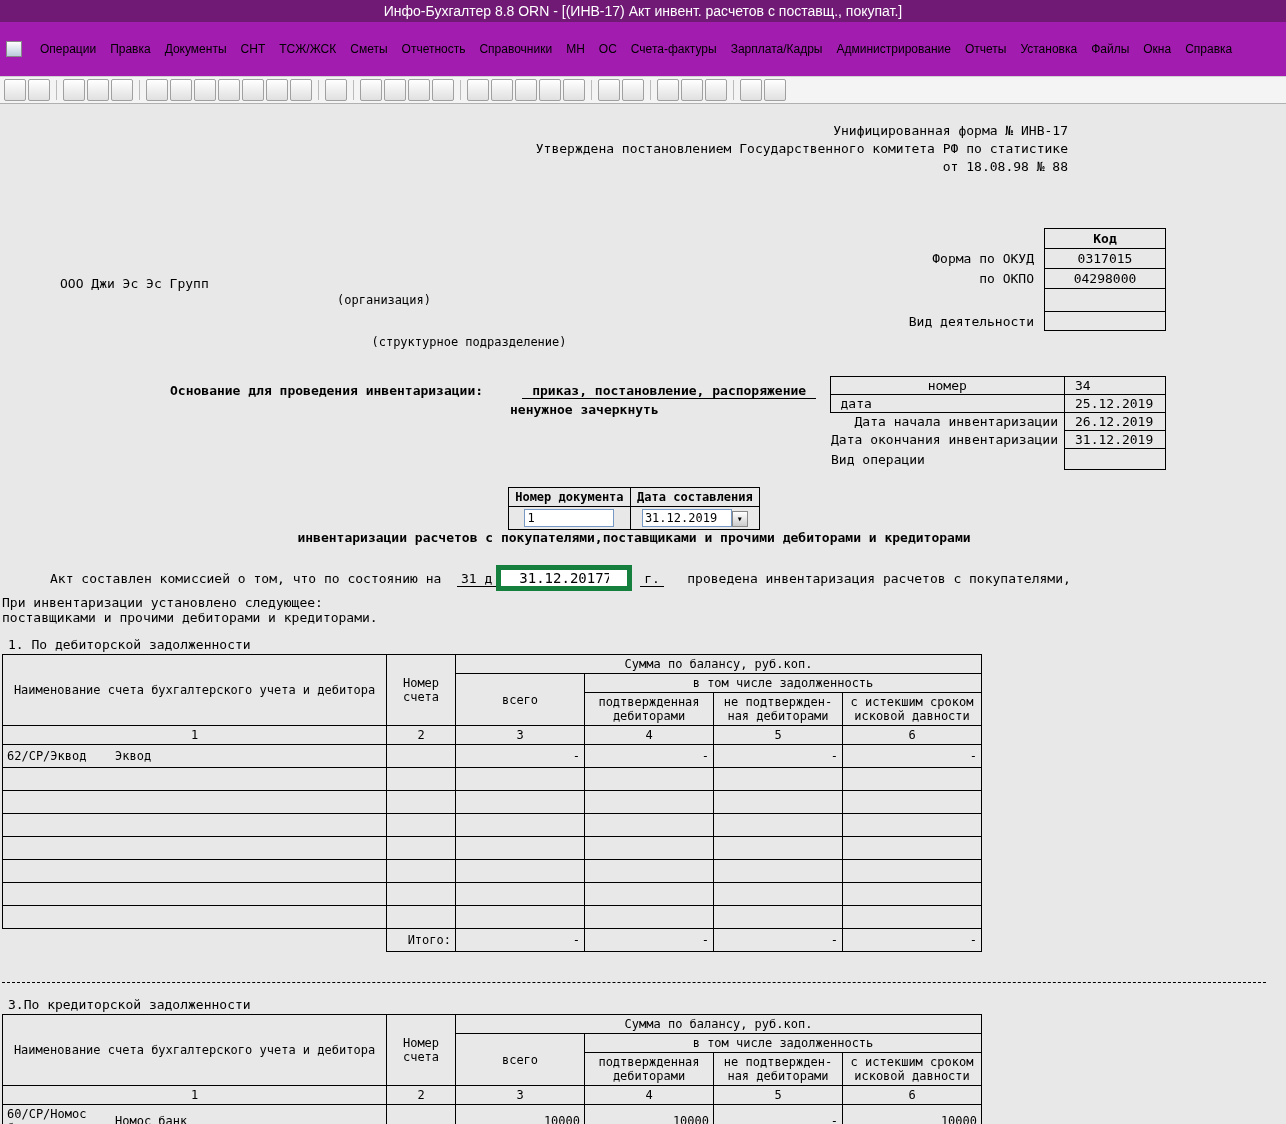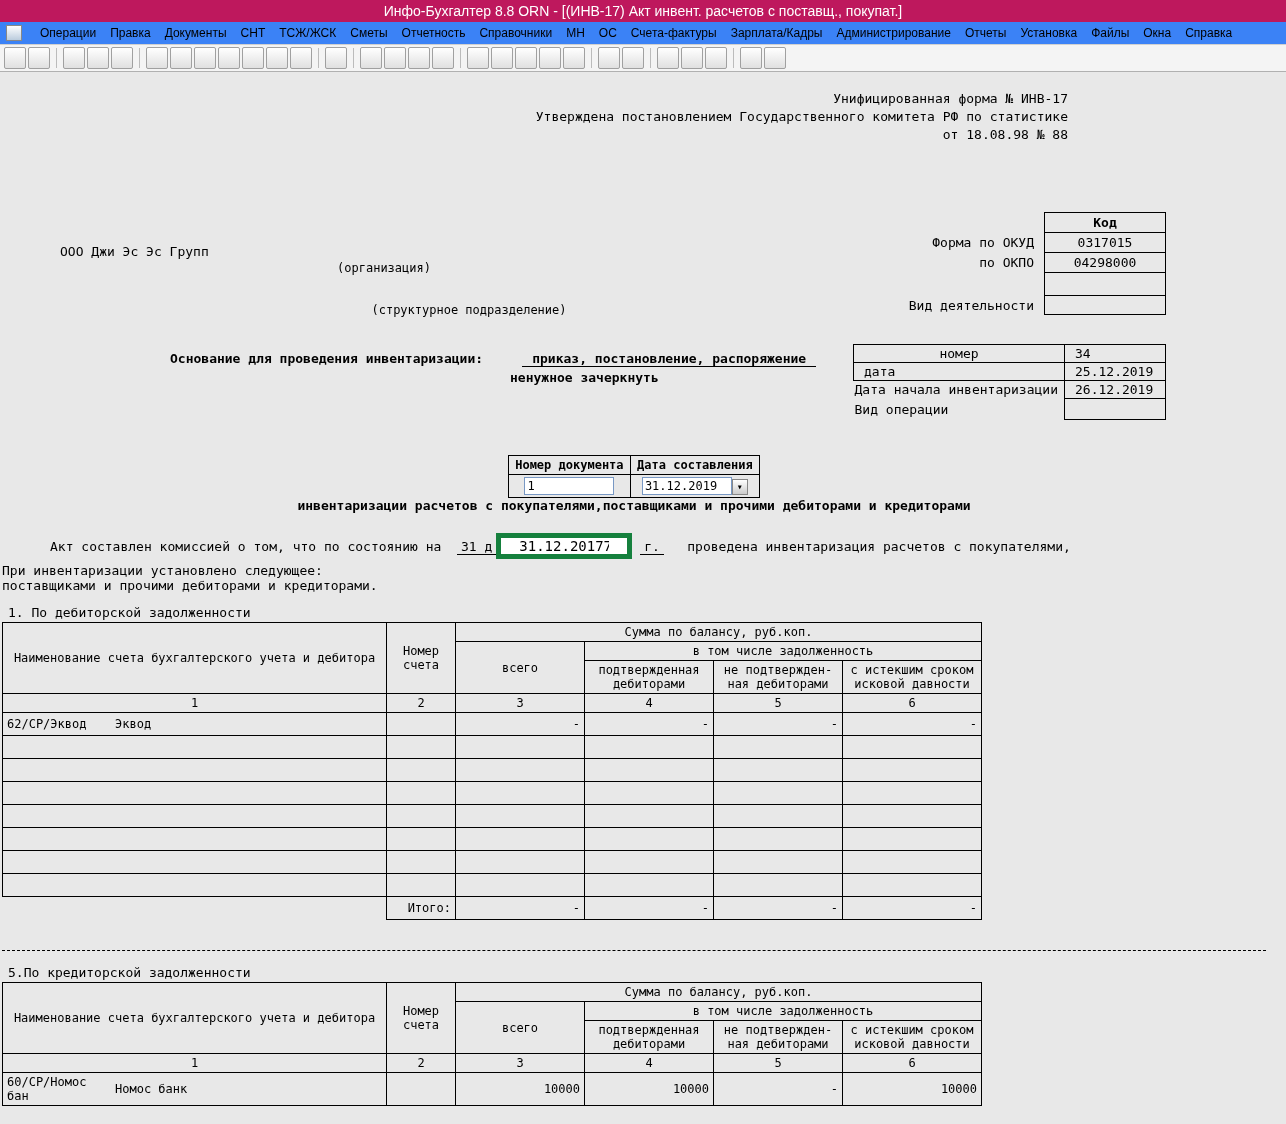--- a/index.html
+++ b/index.html
@@ -1,26 +1,26 @@
 <!DOCTYPE html>
 <html><head>
 <meta charset="utf-8">
 <style>
   html,body{margin:0;padding:0;font-family:"Lucida Console",Consolas,monospace;font-size:13px;color:#000;background:#e8e8e8;}
-  .titlebar{background:#be185d;color:#fff;height:22px;line-height:22px;text-align:center;font-family:sans-serif;font-size:14px;position:relative;}
-  .menubar{background:#3b82f6;border-bottom:1px solid #d0d0d0;display:flex;align-items:center;height:22px;padding:0 6px;gap:14px;font-family:"Segoe UI",sans-serif;font-size:12px;}
+  .titlebar{background:#701a75;color:#fff;height:22px;line-height:22px;text-align:center;font-family:sans-serif;font-size:14px;position:relative;}
+  .menubar{background:#a21caf;border-bottom:1px solid #d0d0d0;display:flex;align-items:center;height:22px;padding:16px 6px;gap:14px;font-family:"Segoe UI",sans-serif;font-size:12px;}
   .menubar .menu-icon{width:14px;height:14px;border:1px solid #888;display:inline-block;margin-right:4px;background:linear-gradient(#fff,#bcd);}
   .menubar span{cursor:default;}
   .toolbar{background:#f4f4f4;border-bottom:1px solid #b0b0b0;height:26px;display:flex;align-items:center;padding:0 4px;gap:2px;}
   .tb{width:20px;height:20px;border:1px solid #a0a0a0;border-radius:2px;background:linear-gradient(#ffffff,#e0e0e0);display:inline-block;}
   .tb.sep{width:0;border:none;border-left:1px solid #bbb;height:20px;margin:0 4px;border-radius:0;background:none;}
   .page{background:#e8e8e8;padding:10px 18px 40px 0;width:1286px;box-sizing:border-box;}
   .mono{font-family:"Lucida Console",Consolas,monospace;}
   .header-lines{text-align:right;margin-right:200px;line-height:18px;margin-top:8px;}
-  table.codes{border-collapse:collapse;position:absolute;right:120px;top:140px;}
+  table.codes{border-collapse:collapse;position:absolute;right:120px;top:124px;}
   table.codes td,table.codes th{border:1px solid #000;padding:2px 10px;min-width:100px;text-align:center;}
   table.codes .lbl{border:none;text-align:right;padding-right:10px;}
   .org-line{margin-left:60px;margin-top:100px;}
   .underlabel{text-align:center;font-size:12px;margin-top:2px;}
   .basis-block{margin-left:170px;margin-top:34px;font-weight:bold;}
   .doc-num{margin:20px auto 0;width:252px;}
   .doc-num table{border-collapse:collapse;width:100%;}
   .doc-num td,.doc-num th{border:1px solid #000;text-align:center;padding:2px 4px;font-size:12px;}
   .doc-num input{width:84px;border:1px solid #7898c4;font-family:inherit;font-size:12px;padding:1px 2px;}
   .dd{width:14px;border:1px solid #888;background:linear-gradient(#fff,#ccc);display:inline-block;text-align:center;font-size:10px;line-height:14px;}
@@ -160,20 +160,24 @@
           </tr>
       <tr>
             <td style="border:1px solid #000;padding:1px 10px;">дата</td>
           <td style="border:1px solid #000;padding:1px 10px;text-align:left;">25.12.2019</td>
           </tr>
       <tr>
             <td class="lbl" style="border:none;text-align:right;padding-right:6px;">Дата начала инвентаризации</td>
           <td style="border:1px solid #000;padding:1px 10px;text-align:left;">26.12.2019</td>
           </tr>
       <tr>
+            <td class="lbl" style="border:none;text-align:right;padding-right:6px;">Дата окончания инвентаризации</td>
+          <td style="border:1px solid #000;padding:1px 10px;text-align:left;">31.12.2019</td>
+          </tr>
+      <tr>
             <td class="lbl" style="border:none;padding-right:6px;">Вид операции</td>
           <td style="border:1px solid #000;padding:1px 10px;height:18px;"></td>
           </tr>
     </tbody>
       </table>
   </div>
 
   <div class="basis-block">
     <span>Основание для проведения инвентаризации:</span>
     &nbsp;&nbsp;&nbsp;
@@ -314,21 +318,21 @@
       <td class="num">-</td>
       <td class="num">-</td>
       <td class="num">-</td>
       <td class="num">-</td>
     </tr>
   </tbody>
     </table>
 
   <hr class="dashed">
 
-  <div class="section-head">5.По кредиторской задолженности</div>
+  <div class="section-head">3.По кредиторской задолженности</div>
   <table class="grid">
     <tbody>
         <tr>
       <th rowspan="3" colspan="2">Наименование счета бухгалтерского учета и дебитора</th>
       <th rowspan="3" style="width:60px">Номер счета</th>
       <th colspan="4">Сумма по балансу, руб.коп.</th>
     </tr>
     <tr>
       <th rowspan="2" style="width:120px">всего</th>
       <th colspan="3">в том числе задолженность</th>

